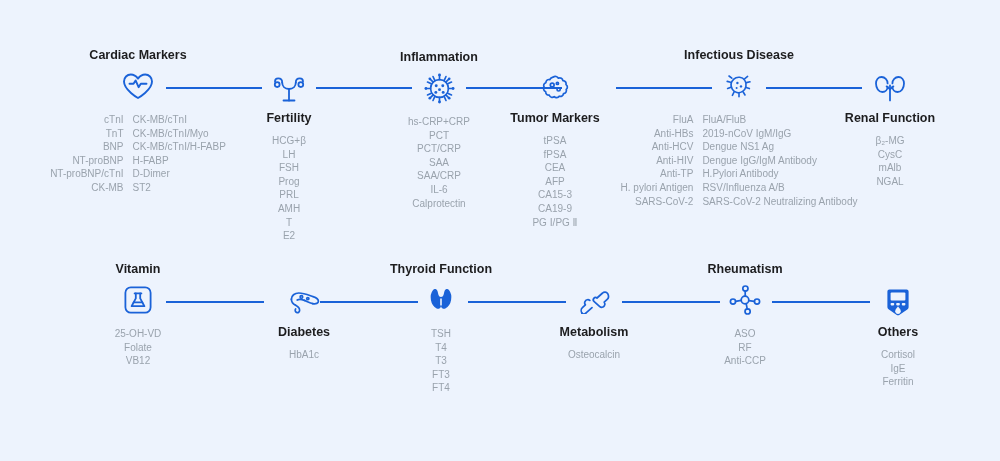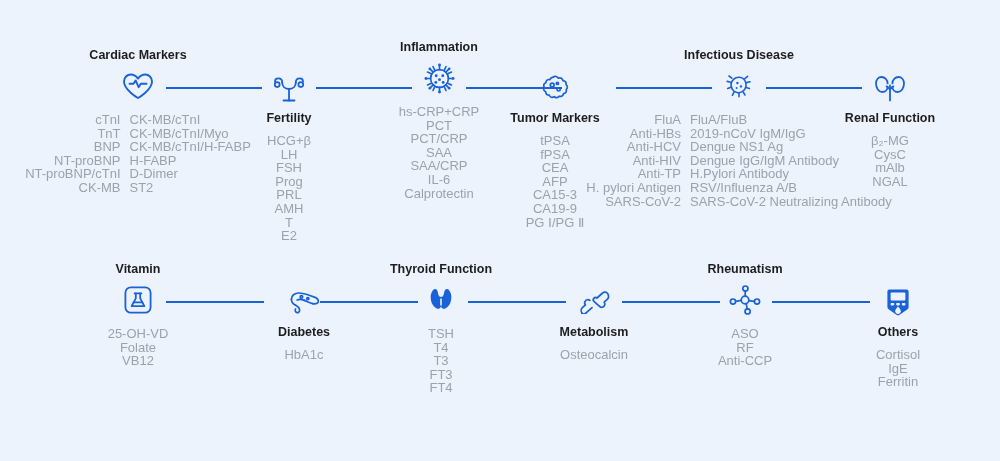--- a/index.html
+++ b/index.html
@@ -23,21 +23,21 @@
   .node .icon svg{display:block;}
   .title{
     font-size:12.5px;font-weight:bold;color:#1d1d1f;
     white-space:nowrap;line-height:14px;
   }
   .title.above{margin-bottom:6px;}
   .title.below{margin-top:5px;}
 
   
   .list{
-    margin-top:9px;font-size:13px;line-height:13.6px;
+    margin-top:9px;font-size:10px;line-height:13.6px;
     color:#9aa3ad;white-space:nowrap;
   }
   .list.center{text-align:center;}
   .two-col{display:flex;justify-content:center;gap:9px;}
   .two-col .col-l{text-align:right;}
   .two-col .col-r{text-align:left;}
 </style>
 </head>
 <body>
 
@@ -102,21 +102,21 @@
         <div>LH</div>
         <div>FSH</div>
         <div>Prog</div>
         <div>PRL</div>
         <div>AMH</div>
         <div>T</div>
         <div>E2</div>
       </div>
   </div>
 
-  <div class="node" style="left:439px;top:40px;">
+  <div class="node" style="left:439px;top:50px;">
     <div class="title above">Inflammation</div>
     <div class="icon">
       <svg width="31" height="31" viewBox="0 0 32 32" fill="none" stroke="#1a62d8" stroke-width="1.7">
         <circle cx="16" cy="16" r="9.2"></circle>
         <circle cx="12.6" cy="13.2" r="1.5" fill="#1a62d8" stroke="none"></circle>
         <circle cx="19.4" cy="13.2" r="1.5" fill="#1a62d8" stroke="none"></circle>
         <circle cx="16" cy="17.2" r="1.5" fill="#1a62d8" stroke="none"></circle>
         <circle cx="12.2" cy="20" r="1.5" fill="#1a62d8" stroke="none"></circle>
         <circle cx="19.8" cy="20" r="1.5" fill="#1a62d8" stroke="none"></circle>
         <g stroke-linecap="round">

